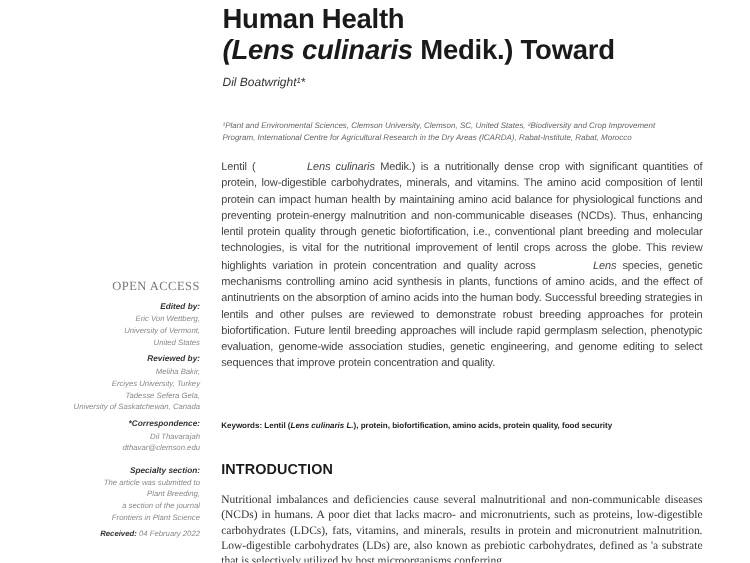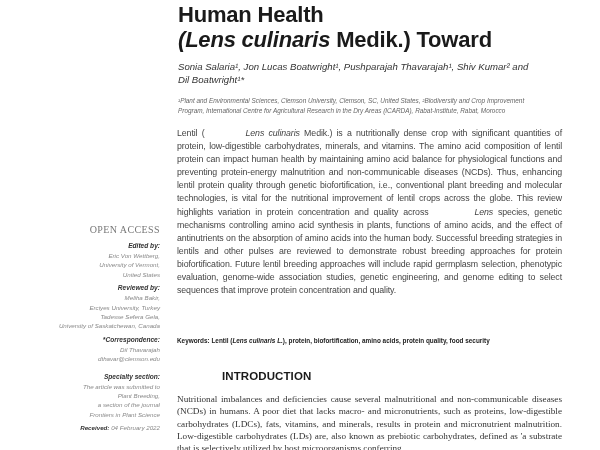--- a/index.html
+++ b/index.html
@@ -30,21 +30,21 @@
     .abstract .it { font-style: italic; padding-left: 41px; }
 
     .keywords {
       position: absolute; left: 177px; top: 336px; width: 420px;
       font-size: 6.4px; line-height: 10px; color: #222; font-weight: bold;
     }
     .keywords .it { font-style: italic; }
 
     .intro-heading {
       position: absolute; left: 177px; top: 370px;
-      font-weight: bold; font-size: 11.5px; color: #1a1a1a; letter-spacing: 0.1px; margin-left: 45px;
+      font-weight: bold; font-size: 11.5px; color: #1a1a1a; letter-spacing: 0.1px;
     }
     .intro-body {
       position: absolute; left: 177px; top: 393px; width: 385px;
       font-family: "Liberation Serif", serif;
       font-size: 9.2px; line-height: 12.3px; color: #333; text-align: justify;
     }
 
     .sidebar {
       position: absolute; left: 0; top: 224px; width: 160px;
       text-align: right; color: #777;
@@ -65,21 +65,20 @@
   </style>
 </head>
 <body>
 
 <div class="title">
   <div>Human Health</div>
   <div><span class="it">(Lens culinaris</span><span> Medik.) Toward</span></div>
 </div>
 
 <div class="authors">
-  <div>Sonia Salaria¹, Jon Lucas Boatwright¹, Pushparajah Thavarajah¹, Shiv Kumar² and</div>
   <div>Dil Boatwright¹*</div>
 </div>
 
 <div class="affil">
   <div>¹Plant and Environmental Sciences, Clemson University, Clemson, SC, United States, ²Biodiversity and Crop Improvement</div>
   <div>Program, International Centre for Agricultural Research in the Dry Areas (ICARDA), Rabat-Institute, Rabat, Morocco</div>
 </div>
 
 <div class="abstract"><span>Lentil (</span><span class="it">Lens culinaris</span><span> Medik.) is a nutritionally dense crop with significant quantities of protein, low-digestible carbohydrates, minerals, and vitamins. The amino acid composition of lentil protein can impact human health by maintaining amino acid balance for physiological functions and preventing protein-energy malnutrition and non-communicable diseases (NCDs). Thus, enhancing lentil protein quality through genetic biofortification, i.e., conventional plant breeding and molecular technologies, is vital for the nutritional improvement of lentil crops across the globe. This review highlights variation in protein concentration and quality across </span><span class="it">Lens</span><span> species, genetic mechanisms controlling amino acid synthesis in plants, functions of amino acids, and the effect of antinutrients on the absorption of amino acids into the human body. Successful breeding strategies in lentils and other pulses are reviewed to demonstrate robust breeding approaches for protein biofortification. Future lentil breeding approaches will include rapid germplasm selection, phenotypic evaluation, genome-wide association studies, genetic engineering, and genome editing to select sequences that improve protein concentration and quality.</span></div>
 

